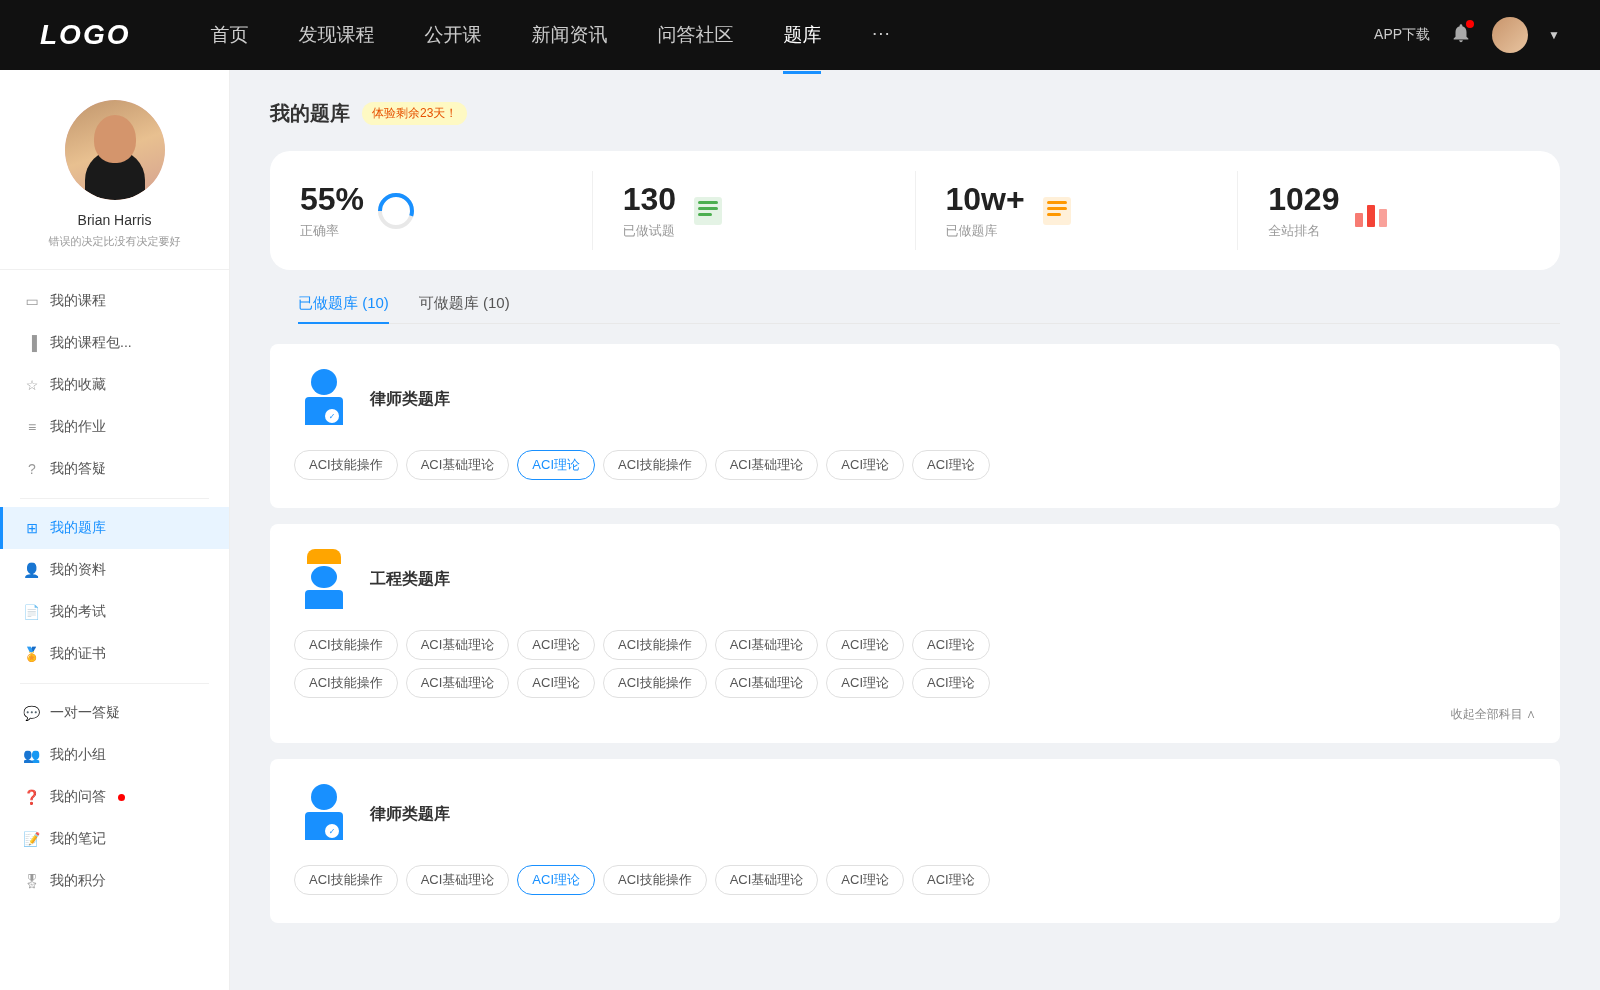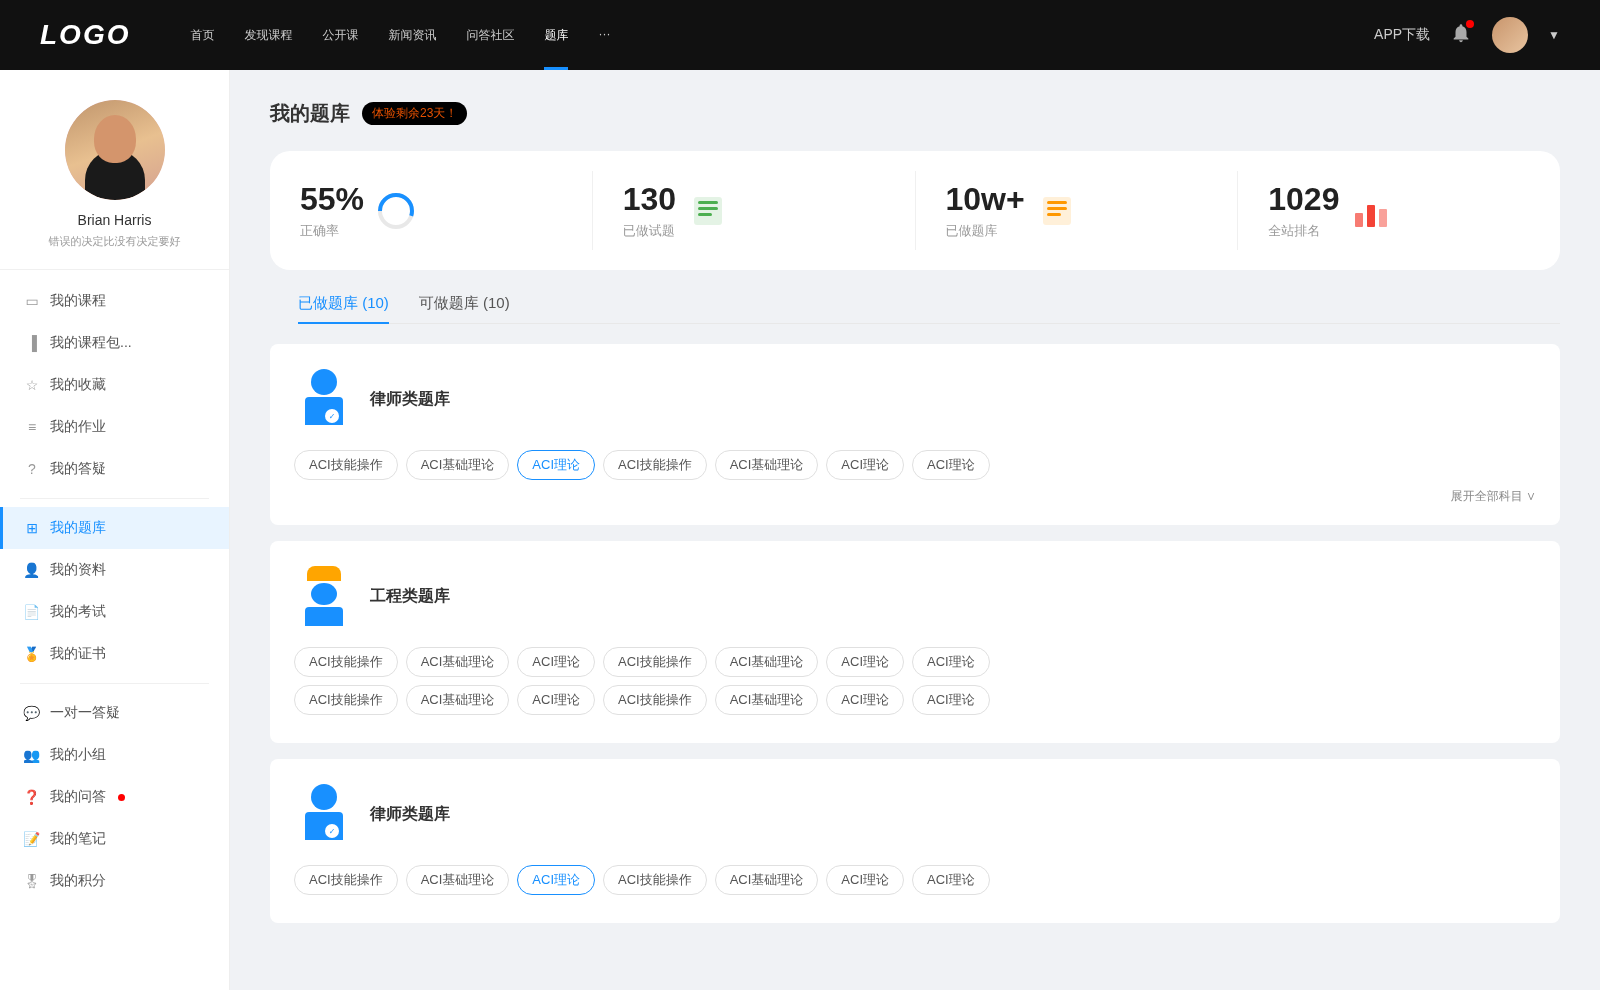--- a/index.html
+++ b/index.html
@@ -22,24 +22,25 @@
       margin-right: 60px;
       font-style: italic;
     }
     .navbar-nav {
       display: flex;
       gap: 30px;
       flex: 1;
     }
     .nav-item {
       color: #ccc;
-      font-size: 12px;
+      font-size: 19px;
       cursor: pointer;
       padding: 4px 0;
       position: relative;
+      margin-left: 20px;
     }
     .nav-item.active {
       color: white;
     }
     .nav-item.active::after {
       content: '';
       position: absolute;
       bottom: -22px;
       left: 0;
       right: 0;
@@ -221,21 +222,21 @@
       align-items: center;
       gap: 12px;
       margin-bottom: 24px;
     }
     .page-title {
       font-size: 20px;
       font-weight: bold;
       color: #333;
     }
     .trial-badge {
-      background: #000000;
+      background: #fef9c3;
       color: #e65100;
       font-size: 12px;
       padding: 3px 10px;
       border-radius: 12px;
     }
 
     
     .stats-row {
       display: flex;
       background: #fff;
@@ -615,21 +616,20 @@
       </div>
       <div class="tags-row">
         <span class="tag">ACI技能操作</span>
         <span class="tag">ACI基础理论</span>
         <span class="tag active-tag">ACI理论</span>
         <span class="tag">ACI技能操作</span>
         <span class="tag">ACI基础理论</span>
         <span class="tag">ACI理论</span>
         <span class="tag">ACI理论</span>
       </div>
-      <span class="expand-link">展开全部科目 ∨</span>
     </div>
 
     <div class="topic-card">
       <div class="topic-card-header">
         <div class="topic-icon-wrapper">
           <div class="engineer-icon">
             <div class="engineer-helmet"></div>
             <div class="engineer-head"></div>
             <div class="engineer-body"></div>
           </div>
@@ -647,20 +647,21 @@
       </div>
       <div class="tags-row">
         <span class="tag">ACI技能操作</span>
         <span class="tag">ACI基础理论</span>
         <span class="tag">ACI理论</span>
         <span class="tag">ACI技能操作</span>
         <span class="tag">ACI基础理论</span>
         <span class="tag">ACI理论</span>
         <span class="tag">ACI理论</span>
       </div>
+      <span class="collapse-link">收起全部科目 ∧</span>
     </div>
 
     <div class="topic-card">
       <div class="topic-card-header">
         <div class="topic-icon-wrapper">
           <div class="lawyer-icon">
             <div class="lawyer-head"></div>
             <div class="lawyer-body">
               <div class="lawyer-badge">✓</div>
             </div>

